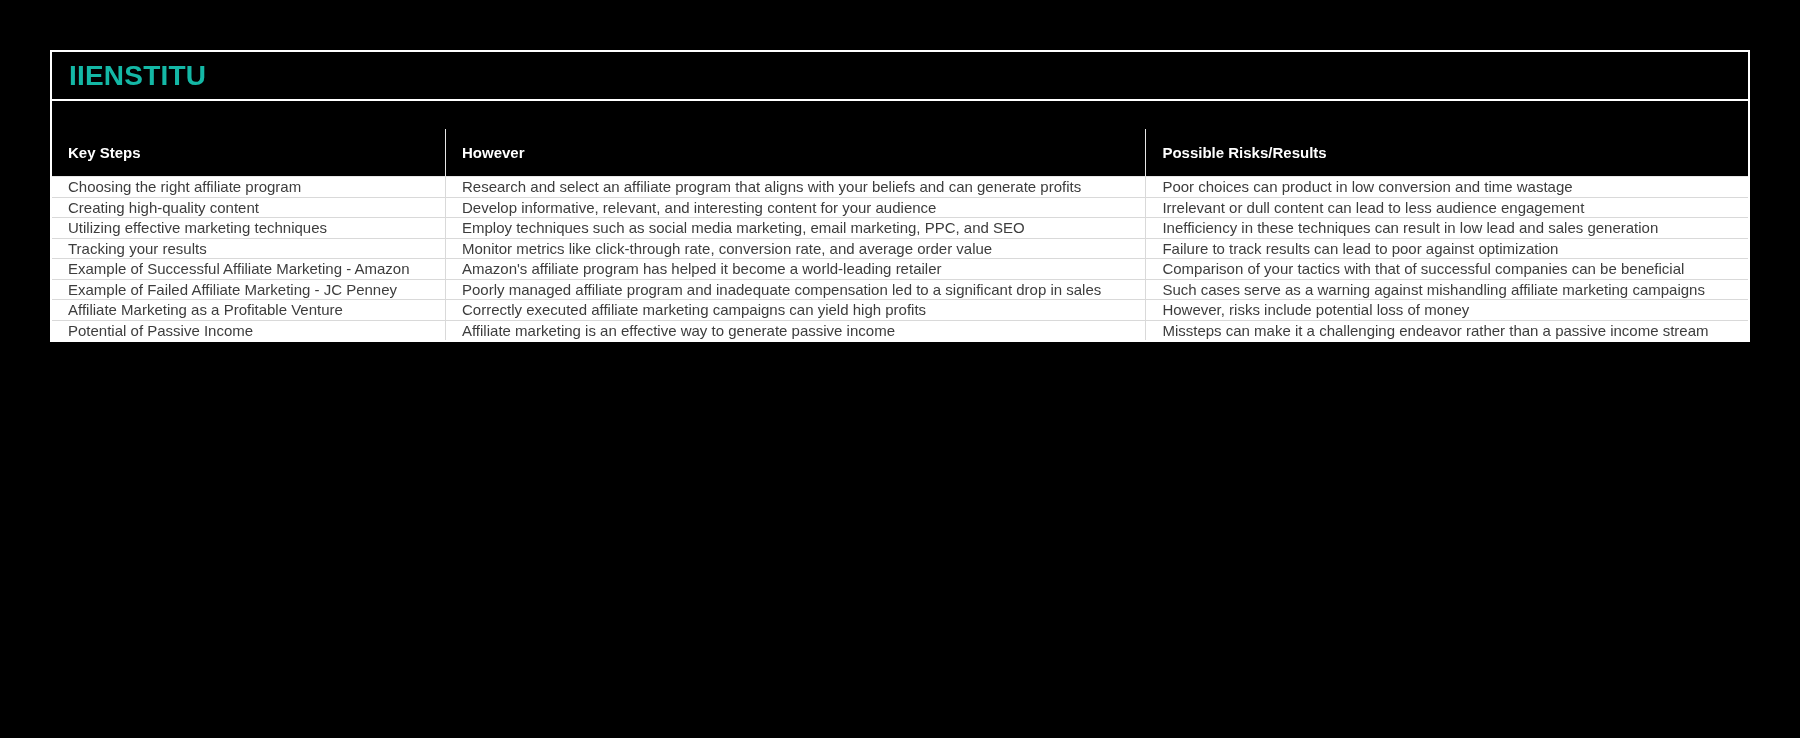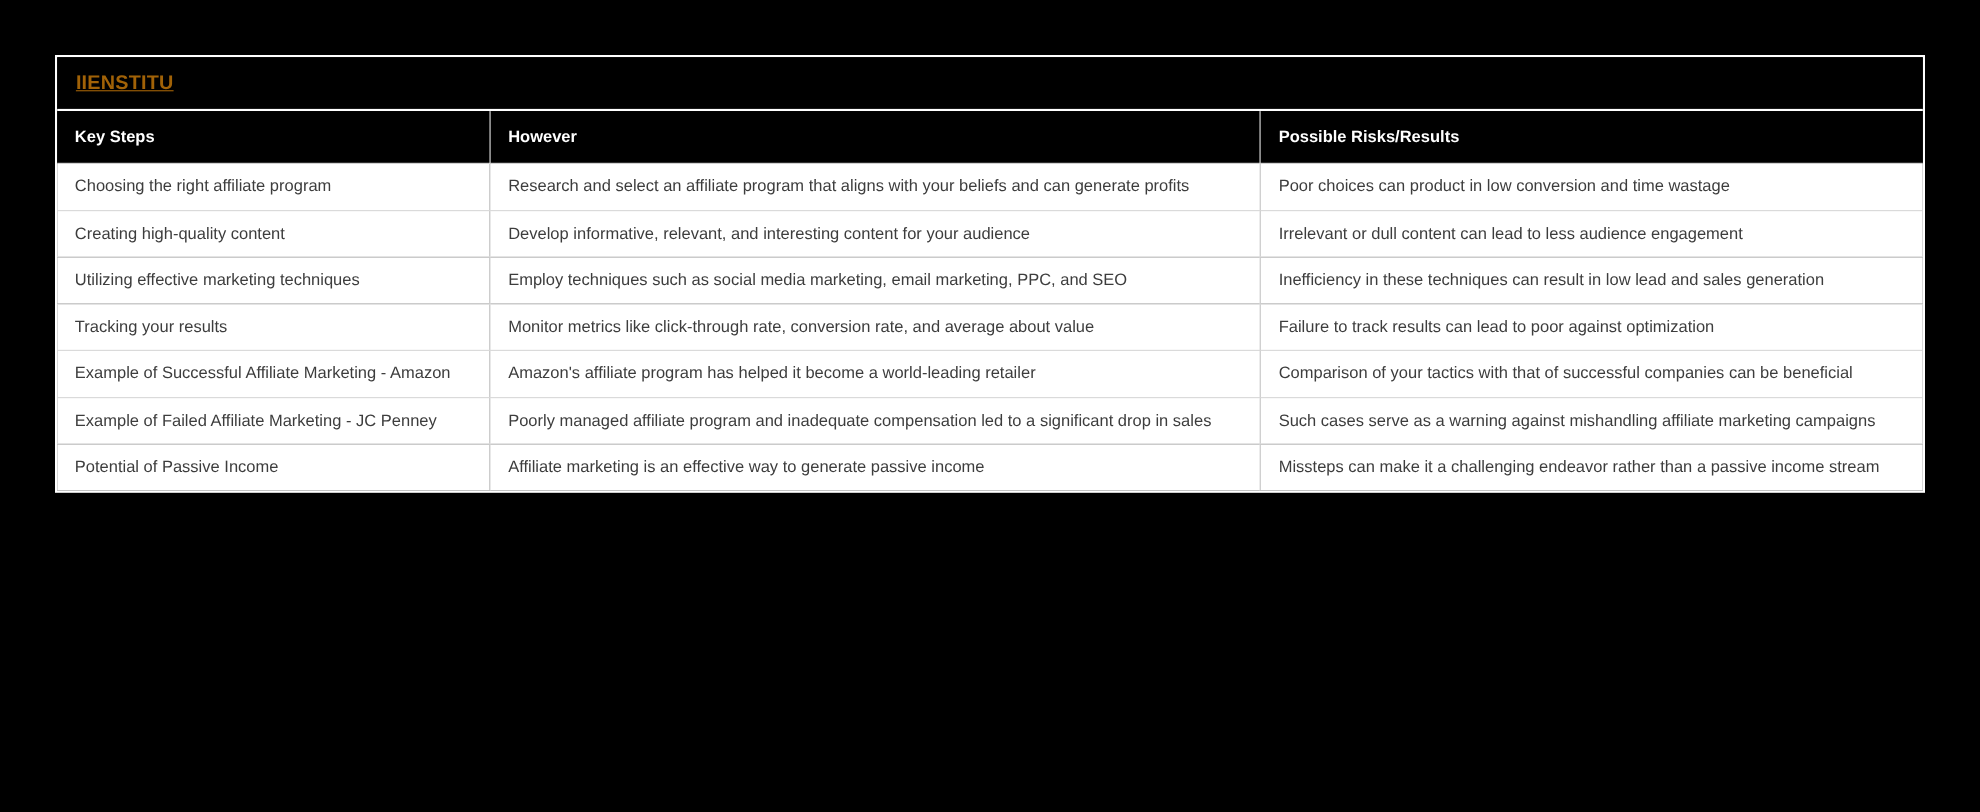--- a/index.html
+++ b/index.html
@@ -23,30 +23,30 @@
   }
   .title-bar {
     height: 49px;
     display: flex;
     align-items: center;
     padding: 0 17px;
     border-bottom: 2px solid #ffffff;
     background: #000000;
   }
   .title-bar span {
-    color: #a16207;
-    font-size: 18px;
+    color: #14b8a6;
+    font-size: 28px;
     font-weight: 700;
     letter-spacing: 0.2px;
-    text-decoration: underline;
   }
   table.data-table {
     width: 100%;
     border-collapse: collapse;
     table-layout: fixed;
+    margin-top: 28px;
   }
   .data-table col.c1 { width: 23.2%; }
   .data-table col.c2 { width: 41.3%; }
   .data-table col.c3 { width: 35.5%; }
   .data-table th {
     background: #000000;
     color: #ffffff;
     font-size: 15px;
     font-weight: 700;
     text-align: left;
@@ -57,21 +57,21 @@
   }
   .data-table th:first-child { border-left: none; }
   .data-table th:last-child  { border-right: none; }
   .data-table td {
     background: #ffffff;
     color: #3d3d3d;
     font-size: 15px;
     font-weight: 400;
     text-align: left;
     vertical-align: middle;
-    padding: 11px 16px;
+    padding: 0 16px;
     line-height: 19.5px;
     border: 1px solid #d9d9d9;
   }
   .data-table td:first-child { border-left: none; }
   .data-table td:last-child  { border-right: none; }
   .data-table tbody tr:last-child td { border-bottom: none; }
 </style>
 </head>
 <body>
 
@@ -106,34 +106,39 @@
           <td>Develop informative, relevant, and interesting content for your audience</td>
           <td>Irrelevant or dull content can lead to less audience engagement</td>
         </tr>
         <tr>
           <td>Utilizing effective marketing techniques</td>
           <td>Employ techniques such as social media marketing, email marketing, PPC, and SEO</td>
           <td>Inefficiency in these techniques can result in low lead and sales generation</td>
         </tr>
         <tr>
           <td>Tracking your results</td>
-          <td>Monitor metrics like click-through rate, conversion rate, and average about value</td>
+          <td>Monitor metrics like click-through rate, conversion rate, and average order value</td>
           <td>Failure to track results can lead to poor against optimization</td>
         </tr>
         <tr>
           <td>Example of Successful Affiliate Marketing - Amazon</td>
           <td>Amazon's affiliate program has helped it become a world-leading retailer</td>
           <td>Comparison of your tactics with that of successful companies can be beneficial</td>
         </tr>
         <tr>
           <td>Example of Failed Affiliate Marketing - JC Penney</td>
           <td>Poorly managed affiliate program and inadequate compensation led to a significant drop in sales</td>
           <td>Such cases serve as a warning against mishandling affiliate marketing campaigns</td>
         </tr>
         <tr>
+          <td>Affiliate Marketing as a Profitable Venture</td>
+          <td>Correctly executed affiliate marketing campaigns can yield high profits</td>
+          <td>However, risks include potential loss of money</td>
+        </tr>
+        <tr>
           <td>Potential of Passive Income</td>
           <td>Affiliate marketing is an effective way to generate passive income</td>
           <td>Missteps can make it a challenging endeavor rather than a passive income stream</td>
         </tr>
       </tbody>
     </table>
 
   </div>
 </div>
 

